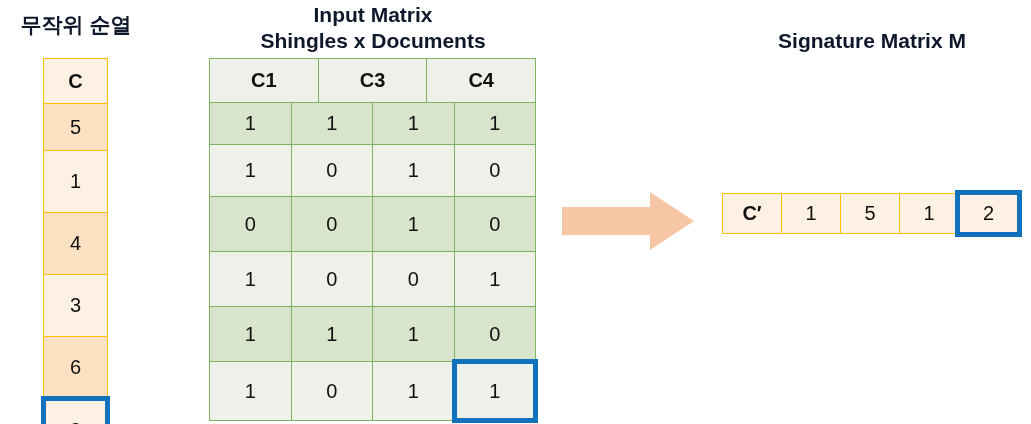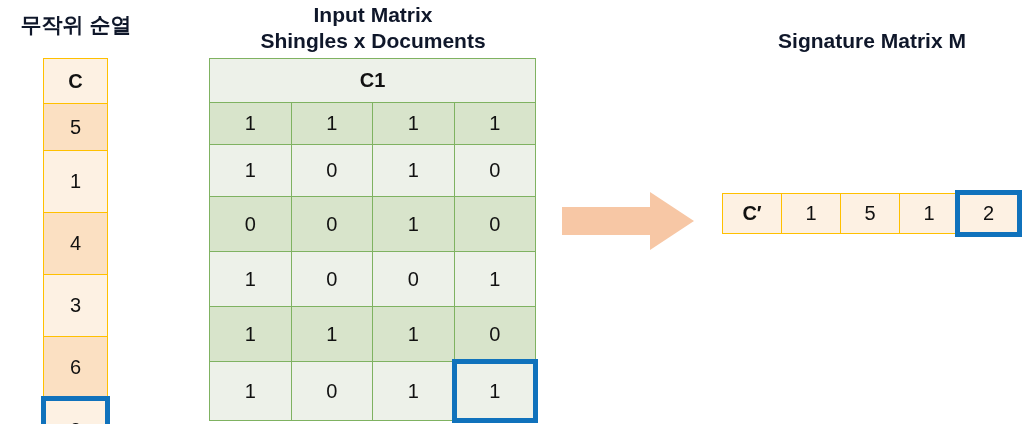--- a/index.html
+++ b/index.html
@@ -187,20 +187,22 @@
 
   <div class="perm-cell tall shade-dark">6</div>
 
   <div class="perm-cell tall shade-light last highlight">2</div>
 </div>
 
 <div id="input-matrix">
 
   <div class="mat-row head shade-light">
     <div class="mat-cell">C1</div>
+    <div class="mat-cell">C3</div>
+    <div class="mat-cell">C4</div>
   </div>
 
   <div class="mat-row r0 shade-dark">
     <div class="mat-cell">1</div>
     <div class="mat-cell">1</div>
     <div class="mat-cell">1</div>
     <div class="mat-cell">1</div>
   </div>
 
   <div class="mat-row r1 shade-light">

